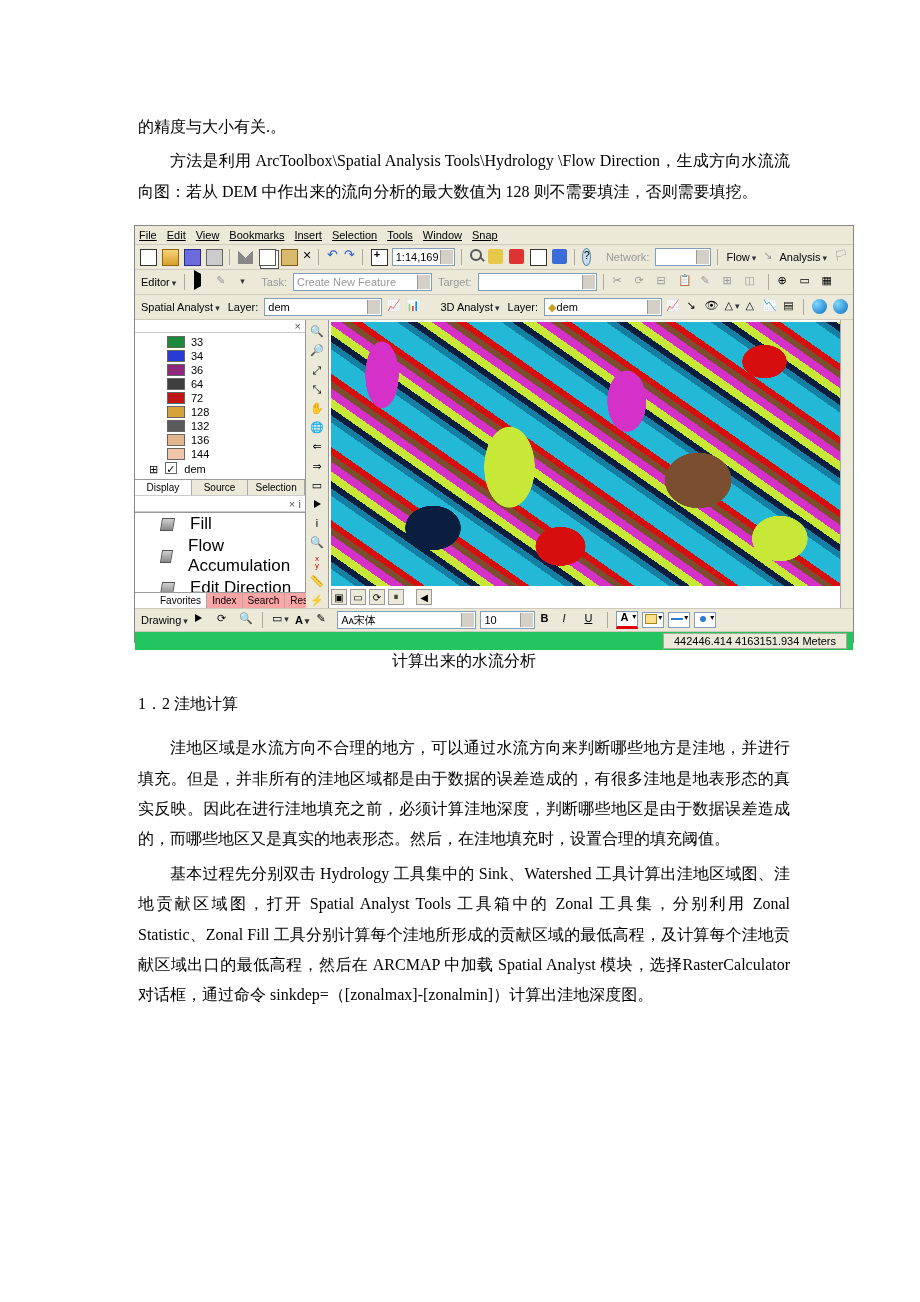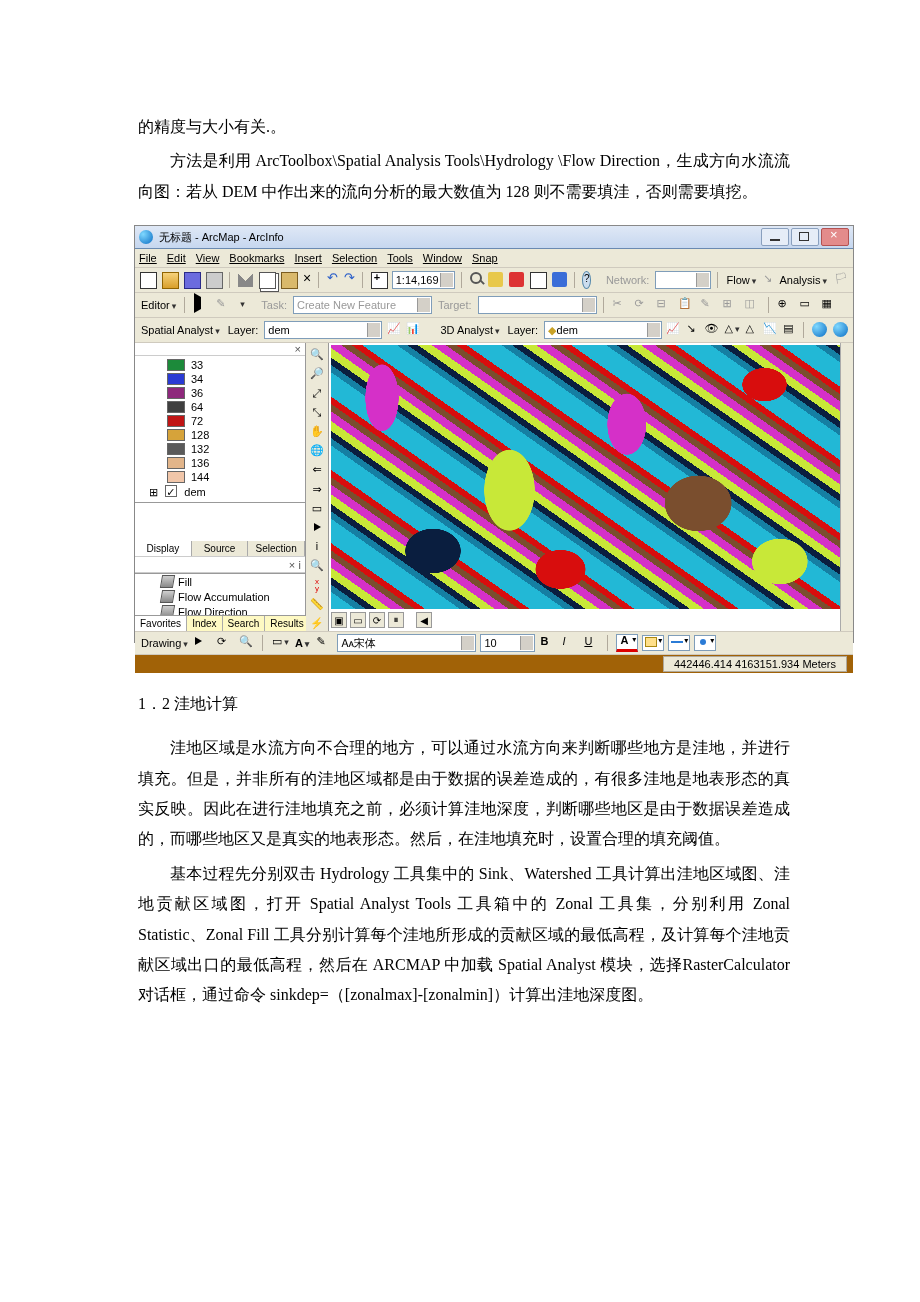--- a/index.html
+++ b/index.html
@@ -60,28 +60,28 @@
 
 .work { display:flex; height: 288px; }
 .toc { width:170px; border-right:1px solid #999; background:#fff; display:flex; flex-direction:column; }
 .toc-top { flex:0 0 auto; padding:2px; overflow:hidden; }
 .closer { text-align:right; font-size:11px; padding:0 4px; color:#555; border-bottom:1px solid #ccc; }
 .legend-row{display:flex;align-items:center;gap:6px;padding:1px 0 1px 30px;font-size:11px;}
 .sw{width:16px;height:10px;border:1px solid #666;}
 .dem-row{padding:1px 0 1px 12px;font-size:11px;}
 .dem-row .box{display:inline-block;width:10px;height:10px;border:1px solid #666;margin:0 4px;}
 .toc-tabs{display:flex;border-top:1px solid #999;}
-.toc-tab{flex:1;text-align:center;font-size:10px;padding:2px 0;background:#ece9d8;border-right:1px solid #aaa;margin-top:38px;}
+.toc-tab{flex:1;text-align:center;font-size:10px;padding:2px 0;background:#ece9d8;border-right:1px solid #aaa;}
 .toc-tab.act{background:#fff;}
 .toolbox{border-top:1px solid #999;background:#fff;flex:1;overflow:hidden;}
-.tool-row{display:flex;align-items:center;gap:4px;padding:1px 0 1px 26px;font-size:11px;}
+.tool-row{display:flex;align-items:center;gap:16px;padding:1px 0 1px 26px;font-size:17px;}
 .hammer{width:11px;height:11px;background:linear-gradient(#d0d0d0,#888);border:1px solid #555;transform:skewX(-10deg);}
 .fav-tabs{display:flex;border-top:1px solid #999;}
-.fav-tab{font-size:10px;padding:2px 5px;background:#fef9c3;border-right:1px solid #aaa;}
-.fav-tab.act{background:#fff;}
+.fav-tab{font-size:10px;padding:2px 5px;background:#fca5a5;border-right:1px solid #aaa;}
+.fav-tab.act{background:#fff;margin-left:20px;}
 
 .vtb { width:22px; background:#ece9d8; border-right:1px solid #999; display:flex; flex-direction:column; align-items:center; gap:3px; padding-top:3px;}
 .vbtn{width:16px;height:16px;border:1px solid #ece9d8;position:relative;font-size:11px;text-align:center;line-height:14px;}
 
 .mapview{flex:1;position:relative;overflow:hidden;background:#fff;}
 .mapimg{position:absolute;inset:2px 12px 22px 2px;
   background:
     radial-gradient(ellipse 30px 60px at 10% 20%, #d530c8 0 55%, transparent 56%),
     radial-gradient(ellipse 40px 30px at 85% 15%, #d80d0d 0 55%, transparent 56%),
     radial-gradient(ellipse 50px 80px at 35% 55%, #c8e838 0 50%, transparent 51%),
@@ -91,42 +91,33 @@
     radial-gradient(ellipse 45px 35px at 45% 85%, #d80d0d 0 55%, transparent 56%),
     radial-gradient(ellipse 55px 45px at 88% 82%, #c8e838 0 50%, transparent 51%),
     repeating-linear-gradient(35deg,#22b8d6 0 14px,#157fa3 14px 20px,#0a1e3f 20px 26px,#c8e838 26px 34px,#d530c8 34px 42px,#7a4e2e 42px 48px,#d80d0d 48px 54px,#22b8d6 54px 60px);
 }
 .mapctl{position:absolute;left:2px;bottom:2px;height:18px;display:flex;align-items:center;gap:3px;font-size:10px;}
 .mapctl .mb{width:14px;height:14px;border:1px solid #999;background:#ece9d8;display:flex;align-items:center;justify-content:center;}
 .scrollv{position:absolute;right:0;top:0;bottom:0;width:12px;background:#ece9d8;border-left:1px solid #aaa;}
 
 
 .drawbar{height:22px;display:flex;align-items:center;gap:4px;padding:0 4px;border-top:1px solid #cfcabe;background:#ece9d8;}
-.status{height:18px;border-top:1px solid #cfcabe;background:#a16207;display:flex;justify-content:flex-end;align-items:center;padding:0 6px;font-size:11px;}
+.status{height:18px;border-top:1px solid #cfcabe;background:#22c55e;display:flex;justify-content:flex-end;align-items:center;padding:0 6px;font-size:11px;}
 .status .cell{border:1px solid #b0a99b;padding:1px 10px;background:#ece9d8;}
 .colbtn{width:20px;height:14px;border:1px solid #7f9db9;background:#fff;position:relative;}
 .colbtn::after{content:"▾";position:absolute;right:1px;top:0;font-size:8px;}
 </style>
 </head>
 <body>
 
 <div class="page">
   <p class="para">的精度与大小有关.。</p>
   <p class="para indent">方法是利用 ArcToolbox\Spatial Analysis Tools\Hydrology \Flow Direction，生成方向水流流向图：若从 DEM 中作出来的流向分析的最大数值为 128 则不需要填洼，否则需要填挖。</p>
 
   <div class="win">
-    <div class="titlebar">
-      <span class="globe"></span>
-      <span class="txt">无标题 - ArcMap - ArcInfo</span>
-      <div class="winbtns">
-        <div class="winbtn min"></div>
-        <div class="winbtn max"></div>
-        <div class="winbtn close"></div>
-      </div>
-    </div>
 
     <div class="menubar">
       <span><u>File</u></span>
       <span><u>Edit</u></span>
       <span><u>View</u></span>
       <span><u>Bookmarks</u></span>
       <span><u>Insert</u></span>
       <span><u>Selection</u></span>
       <span><u>Tools</u></span>
       <span><u>Window</u></span>
@@ -276,21 +267,21 @@
             <div class="tool-row">
               <span class="hammer"></span>
               <span>Fill</span>
             </div>
             <div class="tool-row">
               <span class="hammer"></span>
               <span>Flow Accumulation</span>
             </div>
             <div class="tool-row">
               <span class="hammer"></span>
-              <span>Flow Direction</span>
+              <span>Edit Direction</span>
             </div>
             <div class="tool-row">
               <span class="hammer"></span>
               <span>Flow Length</span>
             </div>
             <div class="tool-row">
               <span class="hammer"></span>
               <span>Sink</span>
             </div>
             <div class="tool-row">

